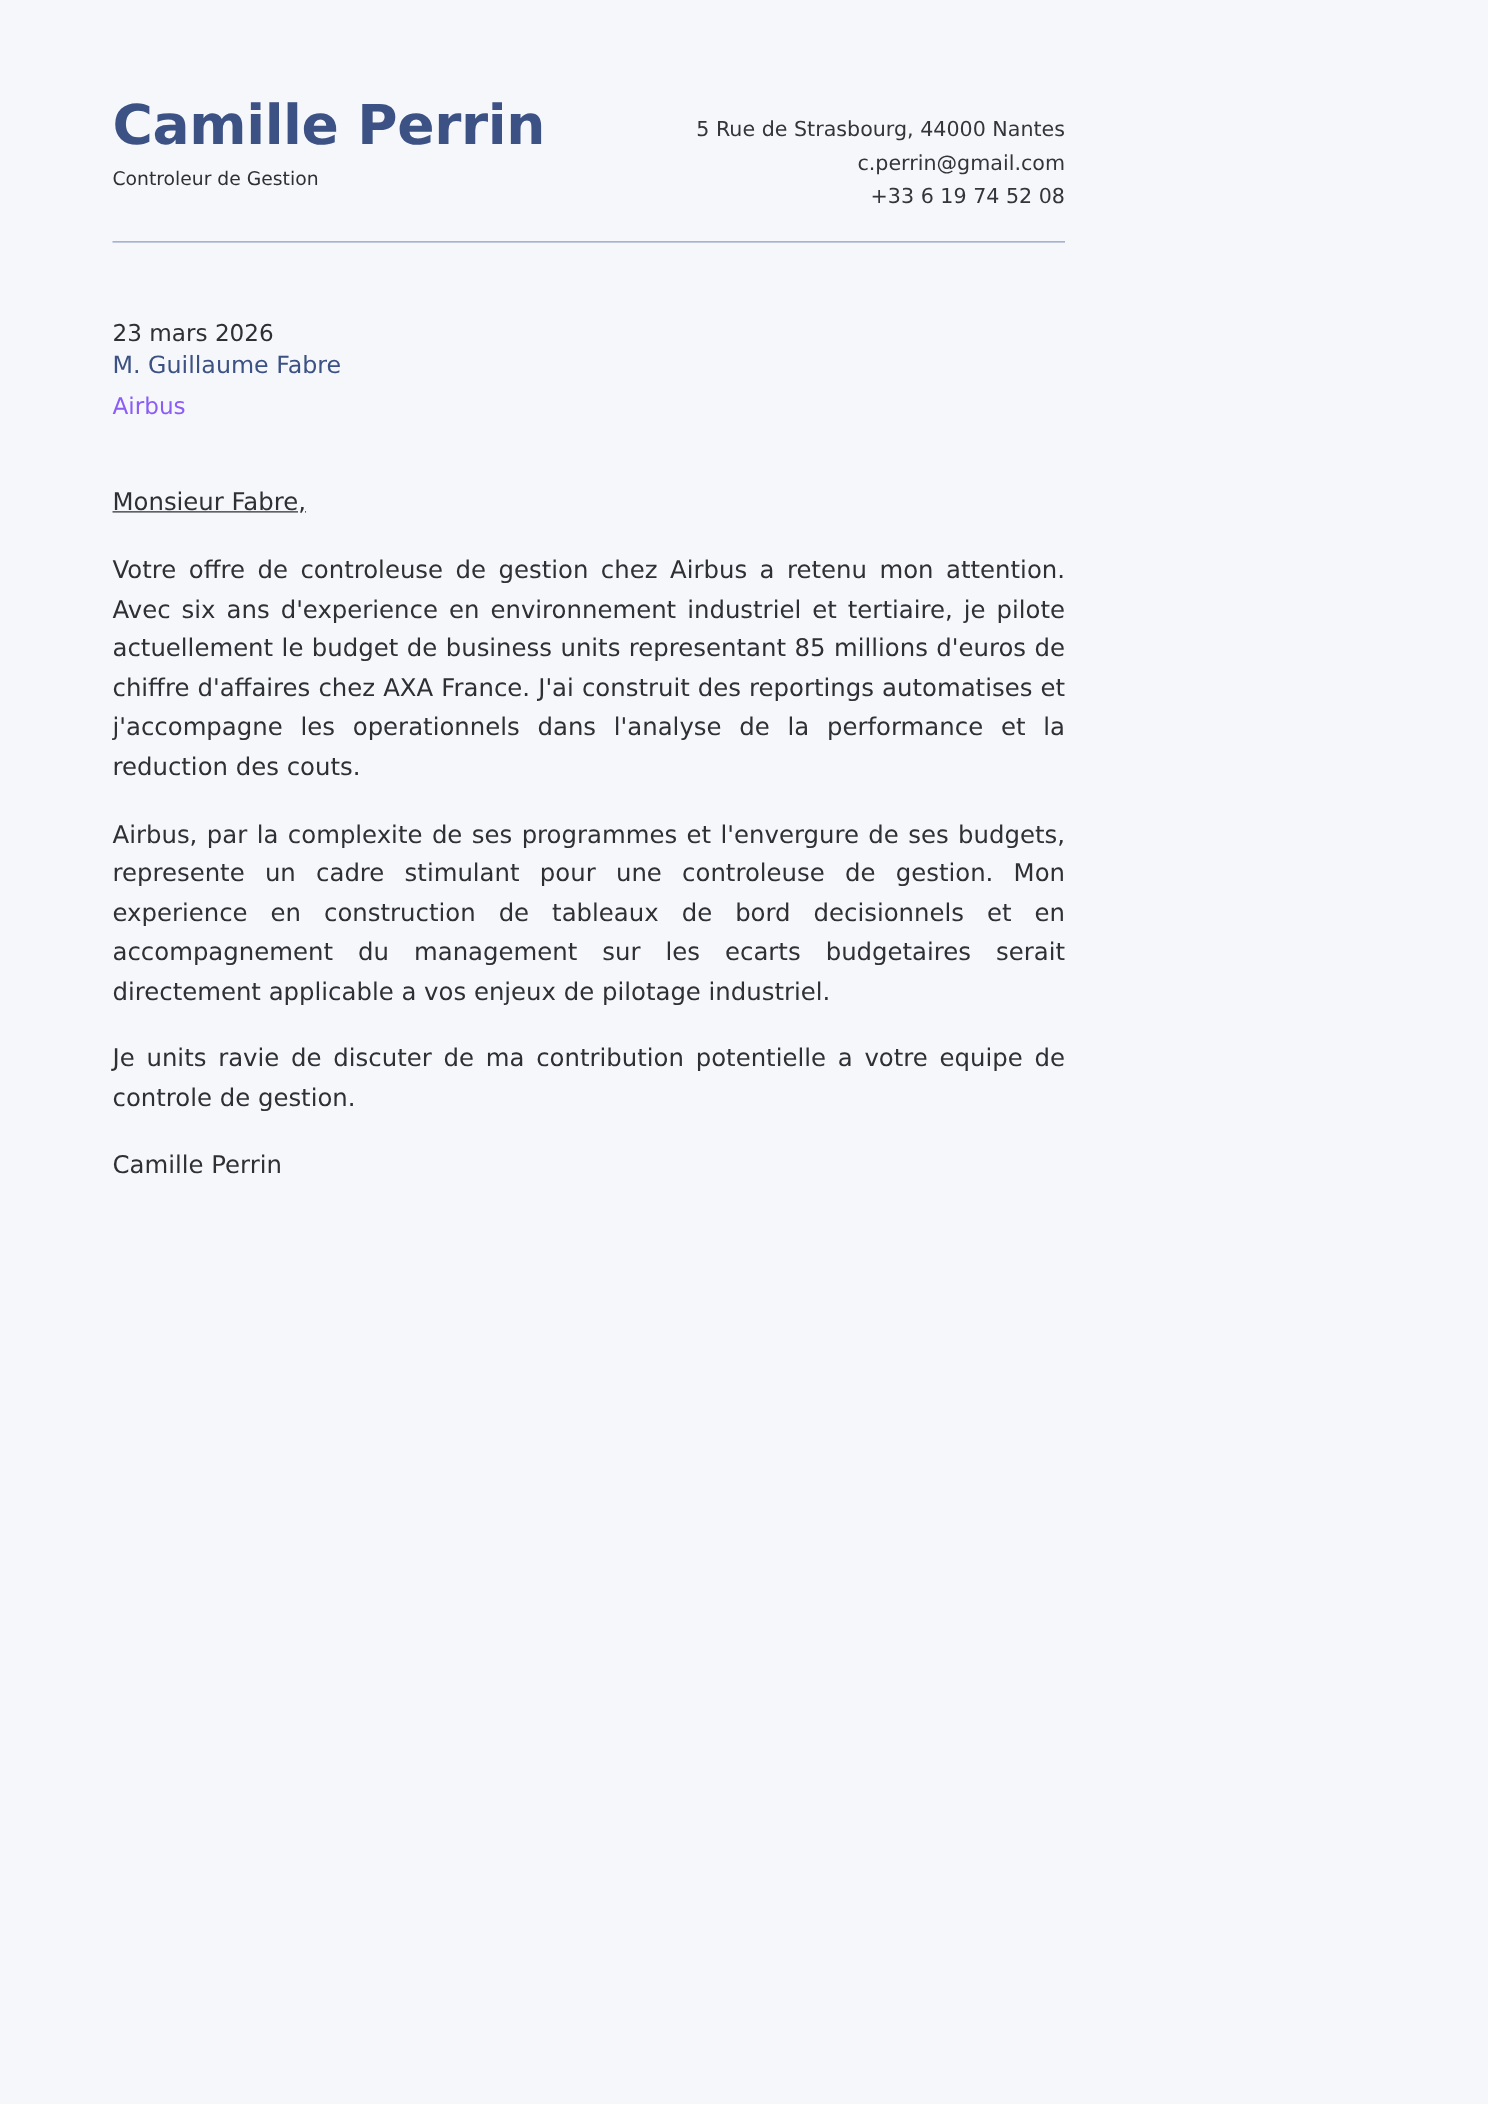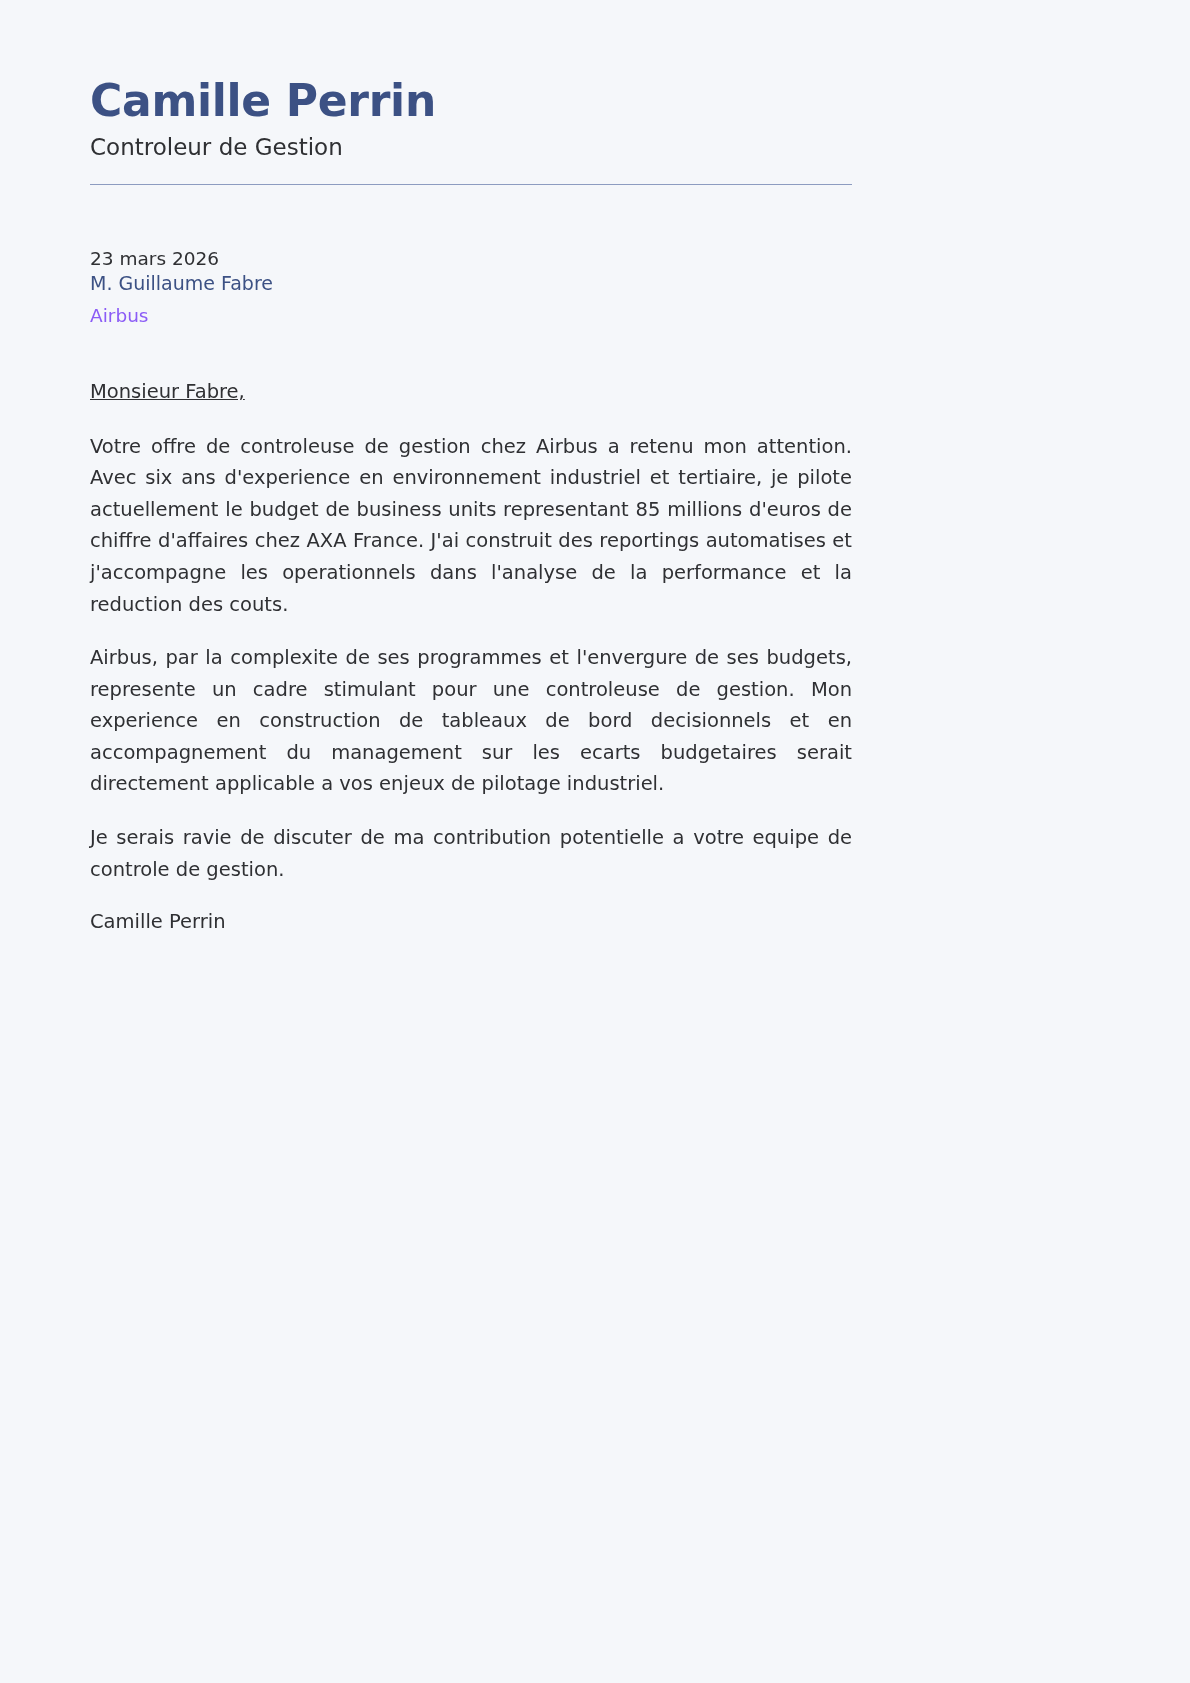--- a/index.html
+++ b/index.html
@@ -37,21 +37,21 @@
   .name {
     font-size: 44px;
     font-weight: bold;
     color: #3c5184;
     letter-spacing: -0.3px;
     line-height: 1.05;
     margin: 0 0 10px 0;
     white-space: nowrap;
   }
   .job-title {
-    font-size: 23px;
+    font-size: 15px;
     font-weight: normal;
     color: #2f3033;
     line-height: 1.2;
     margin: 0;
   }
   .header-right {
     text-align: right;
     padding-top: 17px;
   }
   .contact-line {
@@ -124,31 +124,36 @@
 </head>
 <body>
 
 <div class="page">
 
   <header class="header">
     <div class="header-left">
       <h1 class="name">Camille Perrin</h1>
       <div class="job-title">Controleur de Gestion</div>
     </div>
+    <div class="header-right">
+      <div class="contact-line">5 Rue de Strasbourg, 44000 Nantes</div>
+      <div class="contact-line">c.perrin@gmail.com</div>
+      <div class="contact-line">+33 6 19 74 52 08</div>
+    </div>
   </header>
 
   <hr class="rule">
 
   <section class="meta">
     <div class="date">23 mars 2026</div>
     <div class="recipient-name">M. Guillaume Fabre</div>
     <div class="recipient-company">Airbus</div>
   </section>
 
   <section class="body">
     <p class="salutation">Monsieur Fabre,</p>
     <p class="para">Votre offre de controleuse de gestion chez Airbus a retenu mon attention. Avec six ans d'experience en environnement industriel et tertiaire, je pilote actuellement le budget de business units representant 85 millions d'euros de chiffre d'affaires chez AXA France. J'ai construit des reportings automatises et j'accompagne les operationnels dans l'analyse de la performance et la reduction des couts.</p>
     <p class="para">Airbus, par la complexite de ses programmes et l'envergure de ses budgets, represente un cadre stimulant pour une controleuse de gestion. Mon experience en construction de tableaux de bord decisionnels et en accompagnement du management sur les ecarts budgetaires serait directement applicable a vos enjeux de pilotage industriel.</p>
-    <p class="para">Je serais ravie de discuter de ma contribution potentielle a votre equipe de controle de gestion.</p>
+    <p class="para">Je units ravie de discuter de ma contribution potentielle a votre equipe de controle de gestion.</p>
     <p class="signature">Camille Perrin</p>
   </section>
 
 </div>
 
 </body></html>

